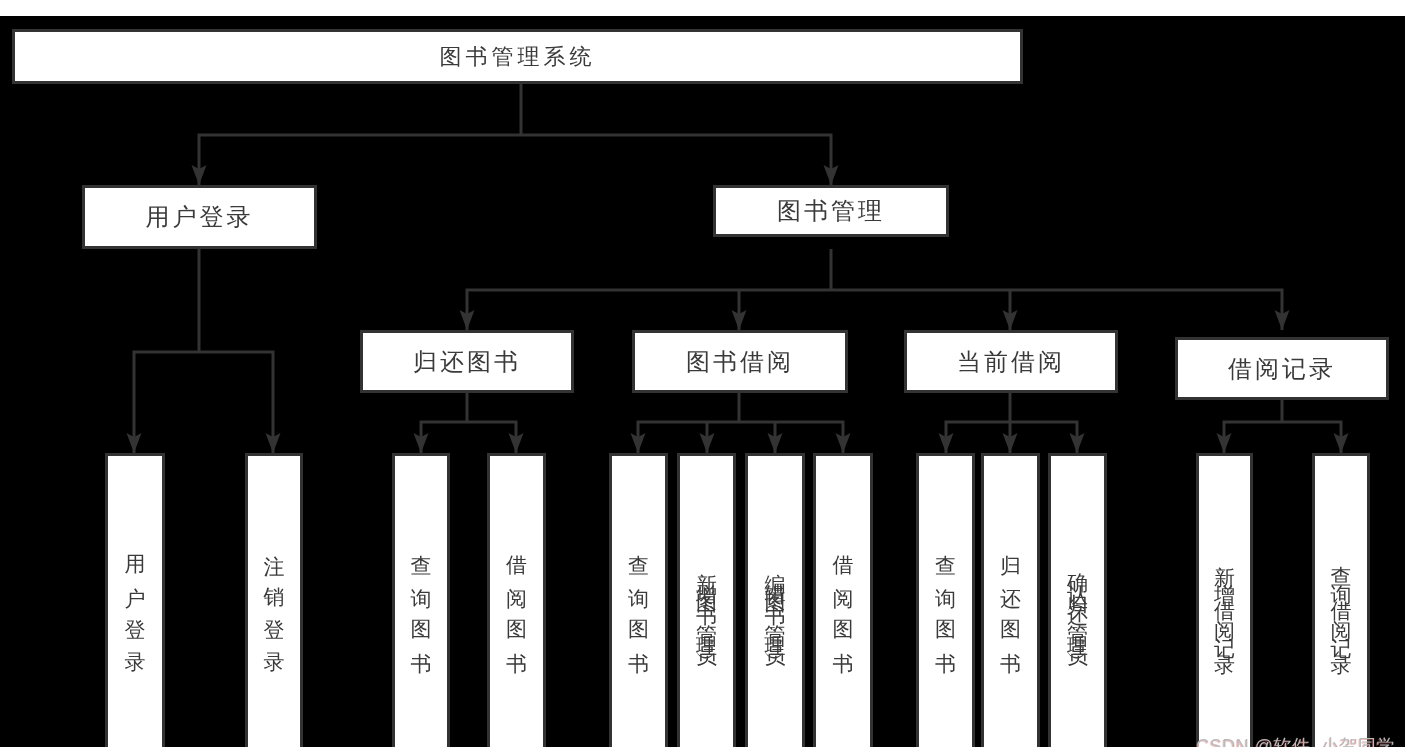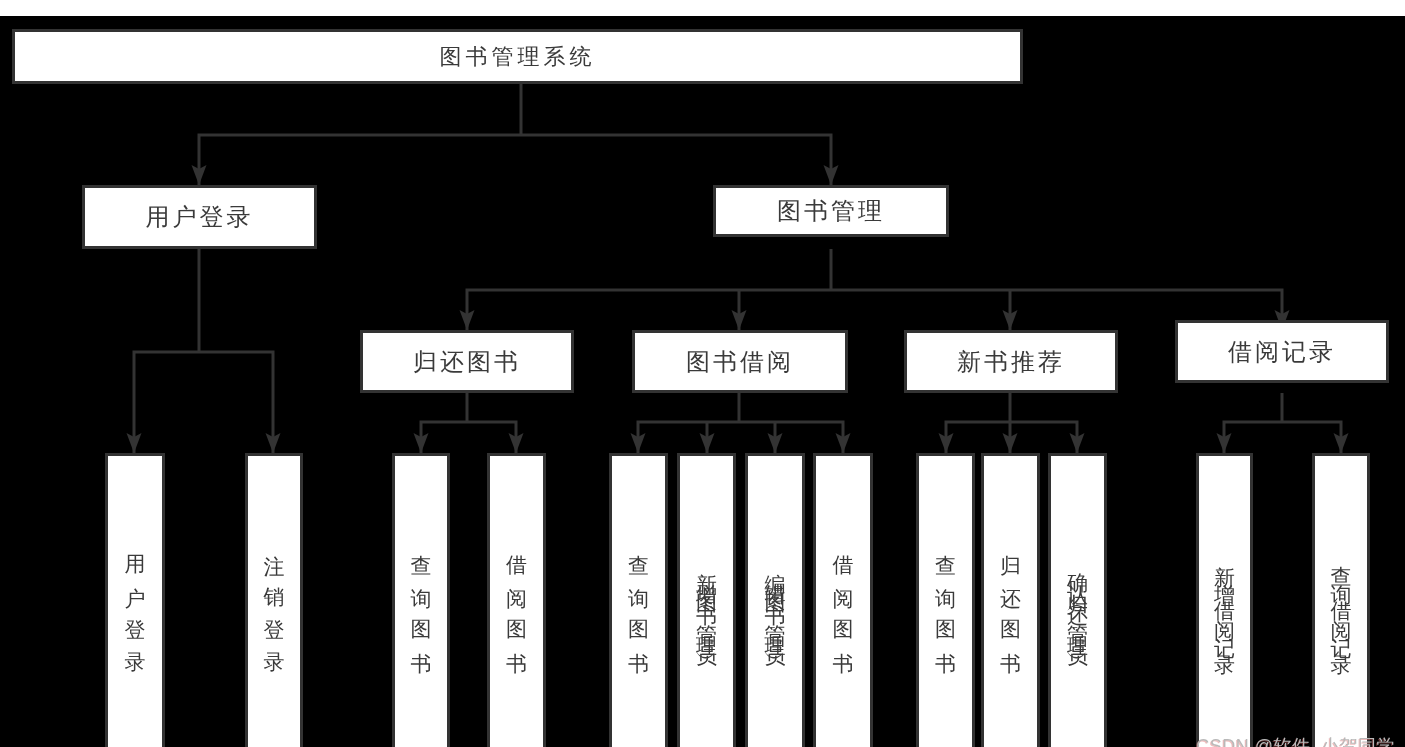--- a/index.html
+++ b/index.html
@@ -115,23 +115,23 @@
     <span class="h-label">图书管理</span>
   </div>
 
   <div class="box" style="left:360px;top:314px;width:214px;height:63px">
     <span class="h-label">归还图书</span>
   </div>
   <div class="box" style="left:632px;top:314px;width:216px;height:63px">
     <span class="h-label">图书借阅</span>
   </div>
   <div class="box" style="left:904px;top:314px;width:214px;height:63px">
-    <span class="h-label">新书推荐</span>
+    <span class="h-label">当前借阅</span>
   </div>
-  <div class="box" style="left:1175px;top:304px;width:214px;height:63px">
+  <div class="box" style="left:1175px;top:321px;width:214px;height:63px">
     <span class="h-label">借阅记录</span>
   </div>
 
   <div class="vbox" style="left:105px;top:437px;width:60px;height:300px">
     <span class="v-label ls-short">用户登录</span>
   </div>
   <div class="vbox" style="left:245px;top:437px;width:58px;height:300px">
     <span class="v-label ls-short">注销登录</span>
   </div>
 

